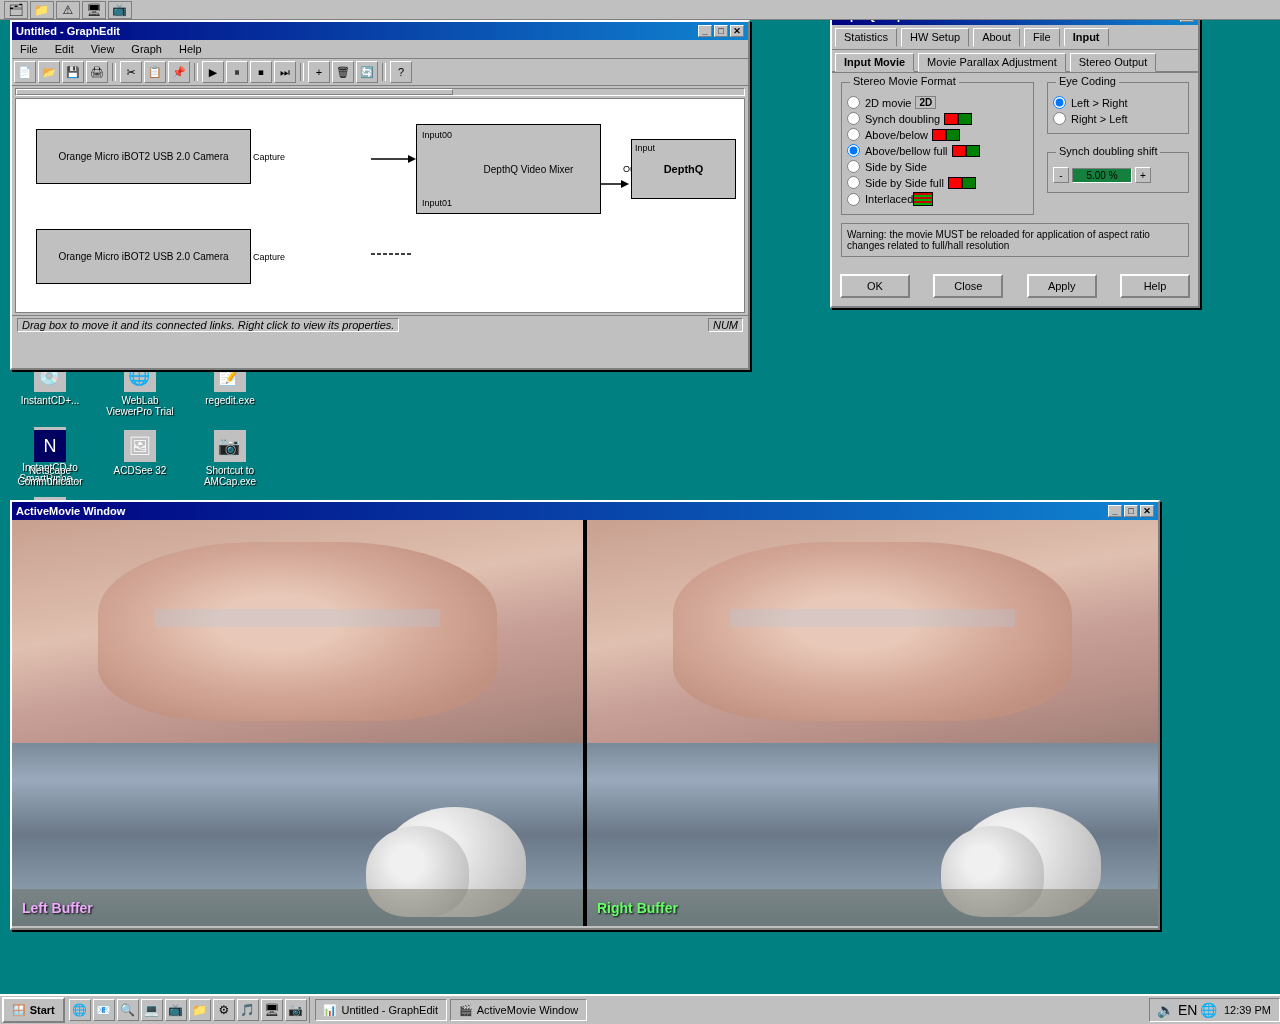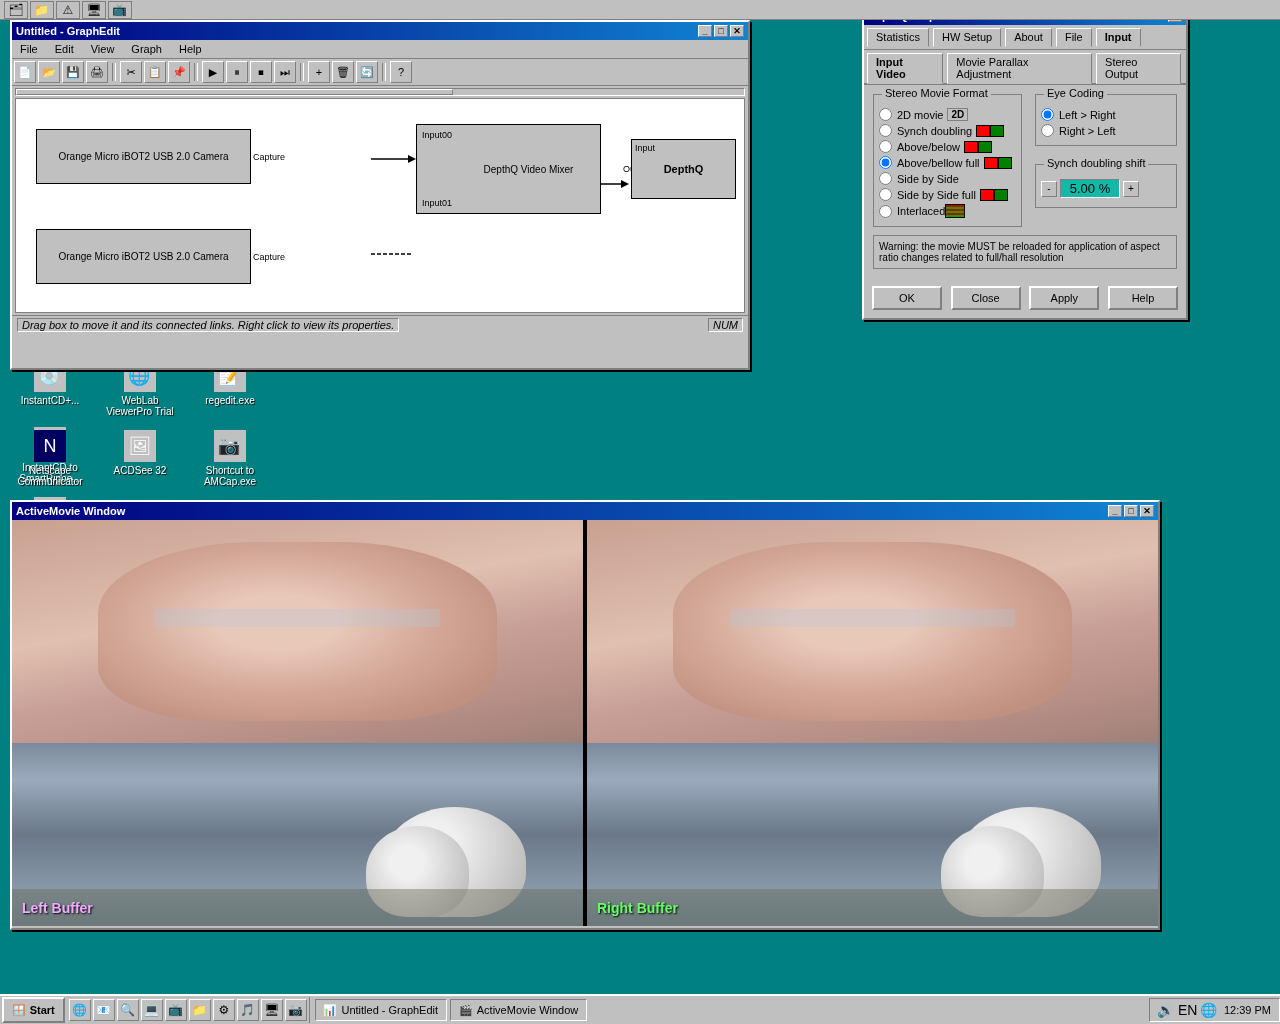--- a/index.html
+++ b/index.html
@@ -166,22 +166,21 @@
       position: absolute;
       top: 0; left: 0;
       width: 100%; height: 100%;
       pointer-events: none;
     }
 
     
     #depthq {
       top: 5px;
       left: 830px;
-      width: 326px;
-      margin-left: 32px;
+      width: 370px;
     }
     .tab {
       padding: 2px 8px;
       border: 1px solid;
       border-color: #ffffff #808080 transparent #ffffff;
       background: #c0c0c0;
       margin-right: 2px;
       cursor: pointer;
       font-size: 11px;
       margin-bottom: -1px;
@@ -264,23 +263,23 @@
       background: #c0c0c0;
       border: 1px solid;
       border-color: #ffffff #808080 #808080 #ffffff;
       font-size: 10px;
       display: flex; align-items: center; justify-content: center;
       cursor: pointer;
     }
     .spinner-val {
       border: 1px solid;
       border-color: #808080 #ffffff #ffffff #808080;
-      background: #14b8a6;
+      background: #15803d;
       padding: 1px 6px;
-      font-size: 13px;
+      font-size: 10px;
       min-width: 60px;
       text-align: center;
     }
     .interlace-icon {
       display: inline-block;
       width: 20px;
       height: 14px;
       background: repeating-linear-gradient(to bottom, #c00 0px, #c00 2px, #0a0 2px, #0a0 4px);
       border: 1px solid #000;
       vertical-align: middle;
@@ -554,21 +553,21 @@
 
   <div class="tab-bar-row" style="background:#c0c0c0; border-bottom:1px solid #808080;">
     <div class="tab">Statistics</div>
     <div class="tab">HW Setup</div>
     <div class="tab">About</div>
     <div class="tab">File</div>
     <div class="tab active">Input</div>
   </div>
 
   <div class="tab-bar-row" style="background:#c0c0c0; border-bottom:2px solid #808080; padding-bottom:0;">
-    <div class="tab active">Input Video</div>
+    <div class="tab active">Input Movie</div>
     <div class="tab">Movie Parallax Adjustment</div>
     <div class="tab">Stereo Output</div>
   </div>
 
   <div class="depthq-content">
     <div style="display:flex; gap:5px;">
 
       <div class="group-box" style="flex:1; padding-top:10px;">
         <span class="group-box-title">Stereo Movie Format</span>
 

